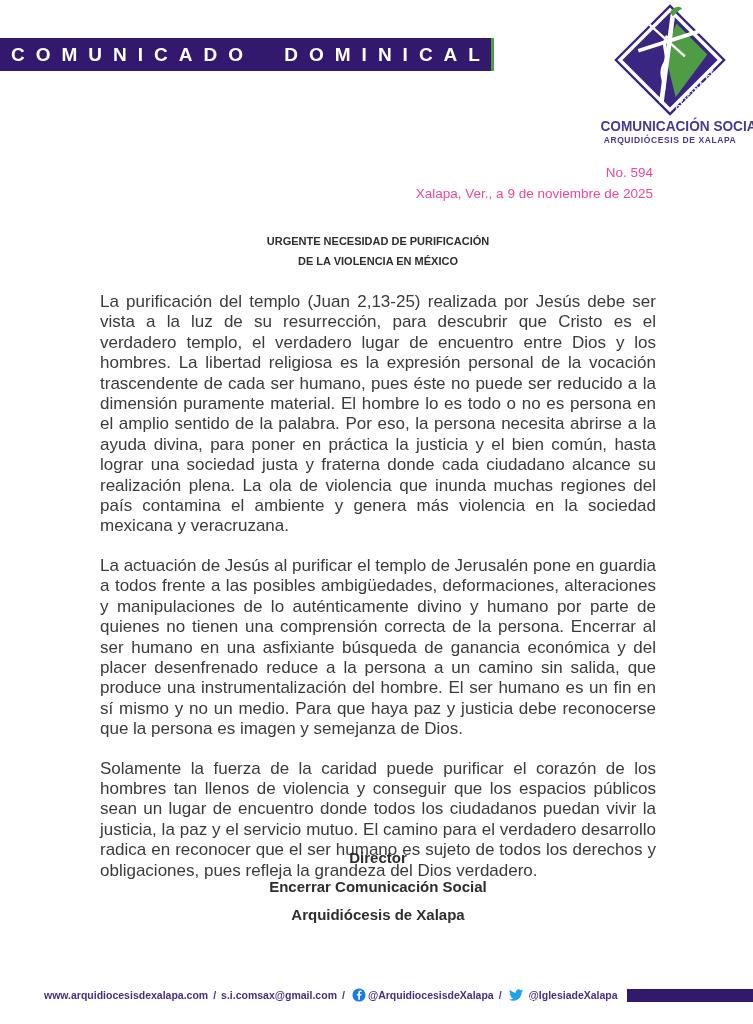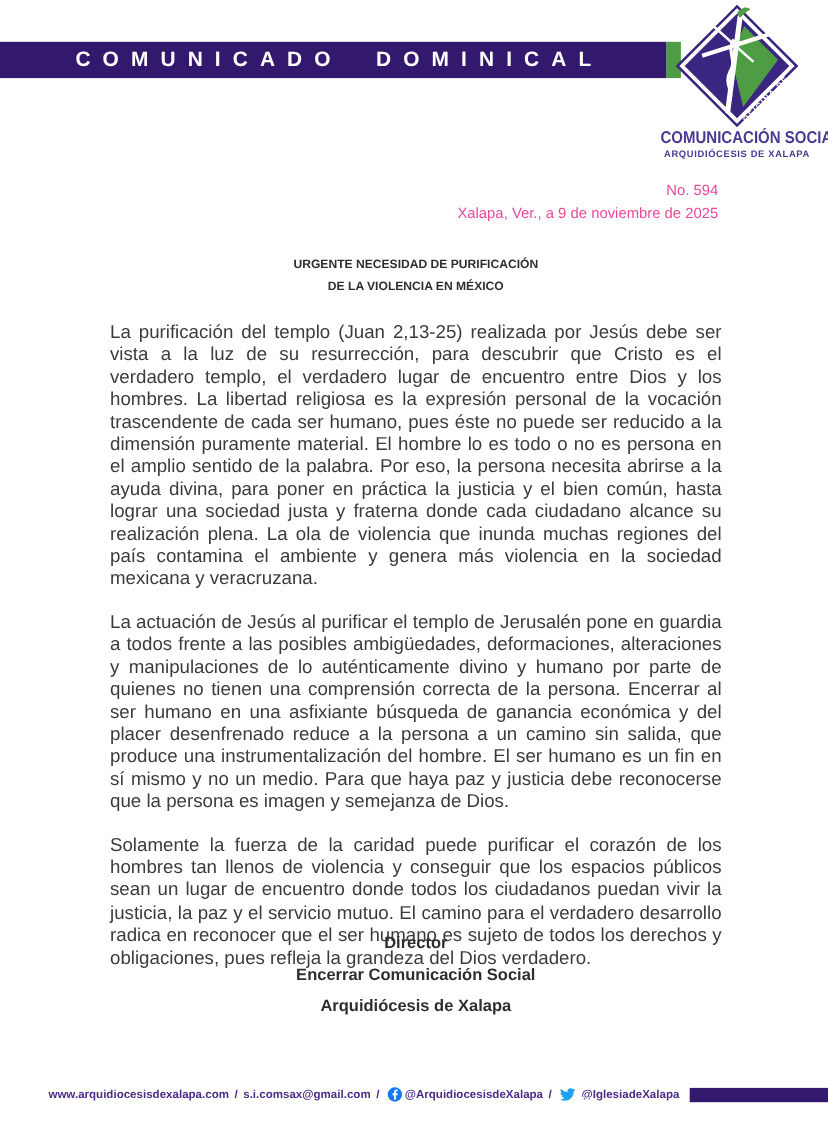--- a/index.html
+++ b/index.html
@@ -8,21 +8,21 @@
     position:relative;
     width:753px; height:1024px;
     margin:0 auto;
     background:#ffffff;
     font-family:"Liberation Sans", sans-serif;
     color:#3b3b3b;
     overflow:hidden;
   }
 
   
-  .banner { position:absolute; top:38px; left:0; width:619px; height:33px; display:flex; }
+  .banner { position:absolute; top:38px; left:0; width:494px; height:33px; display:flex; }
   .banner-main {
     flex:1; background:#33196d; color:#ffffff;
     display:flex; align-items:center; justify-content:center;
     font-size:19px; font-weight:bold;
     letter-spacing:11px; word-spacing:14px;
     padding-left:11px; 
     white-space:nowrap;
   }
   .banner-cap { width:13px; background:#4e9c44; }
 

